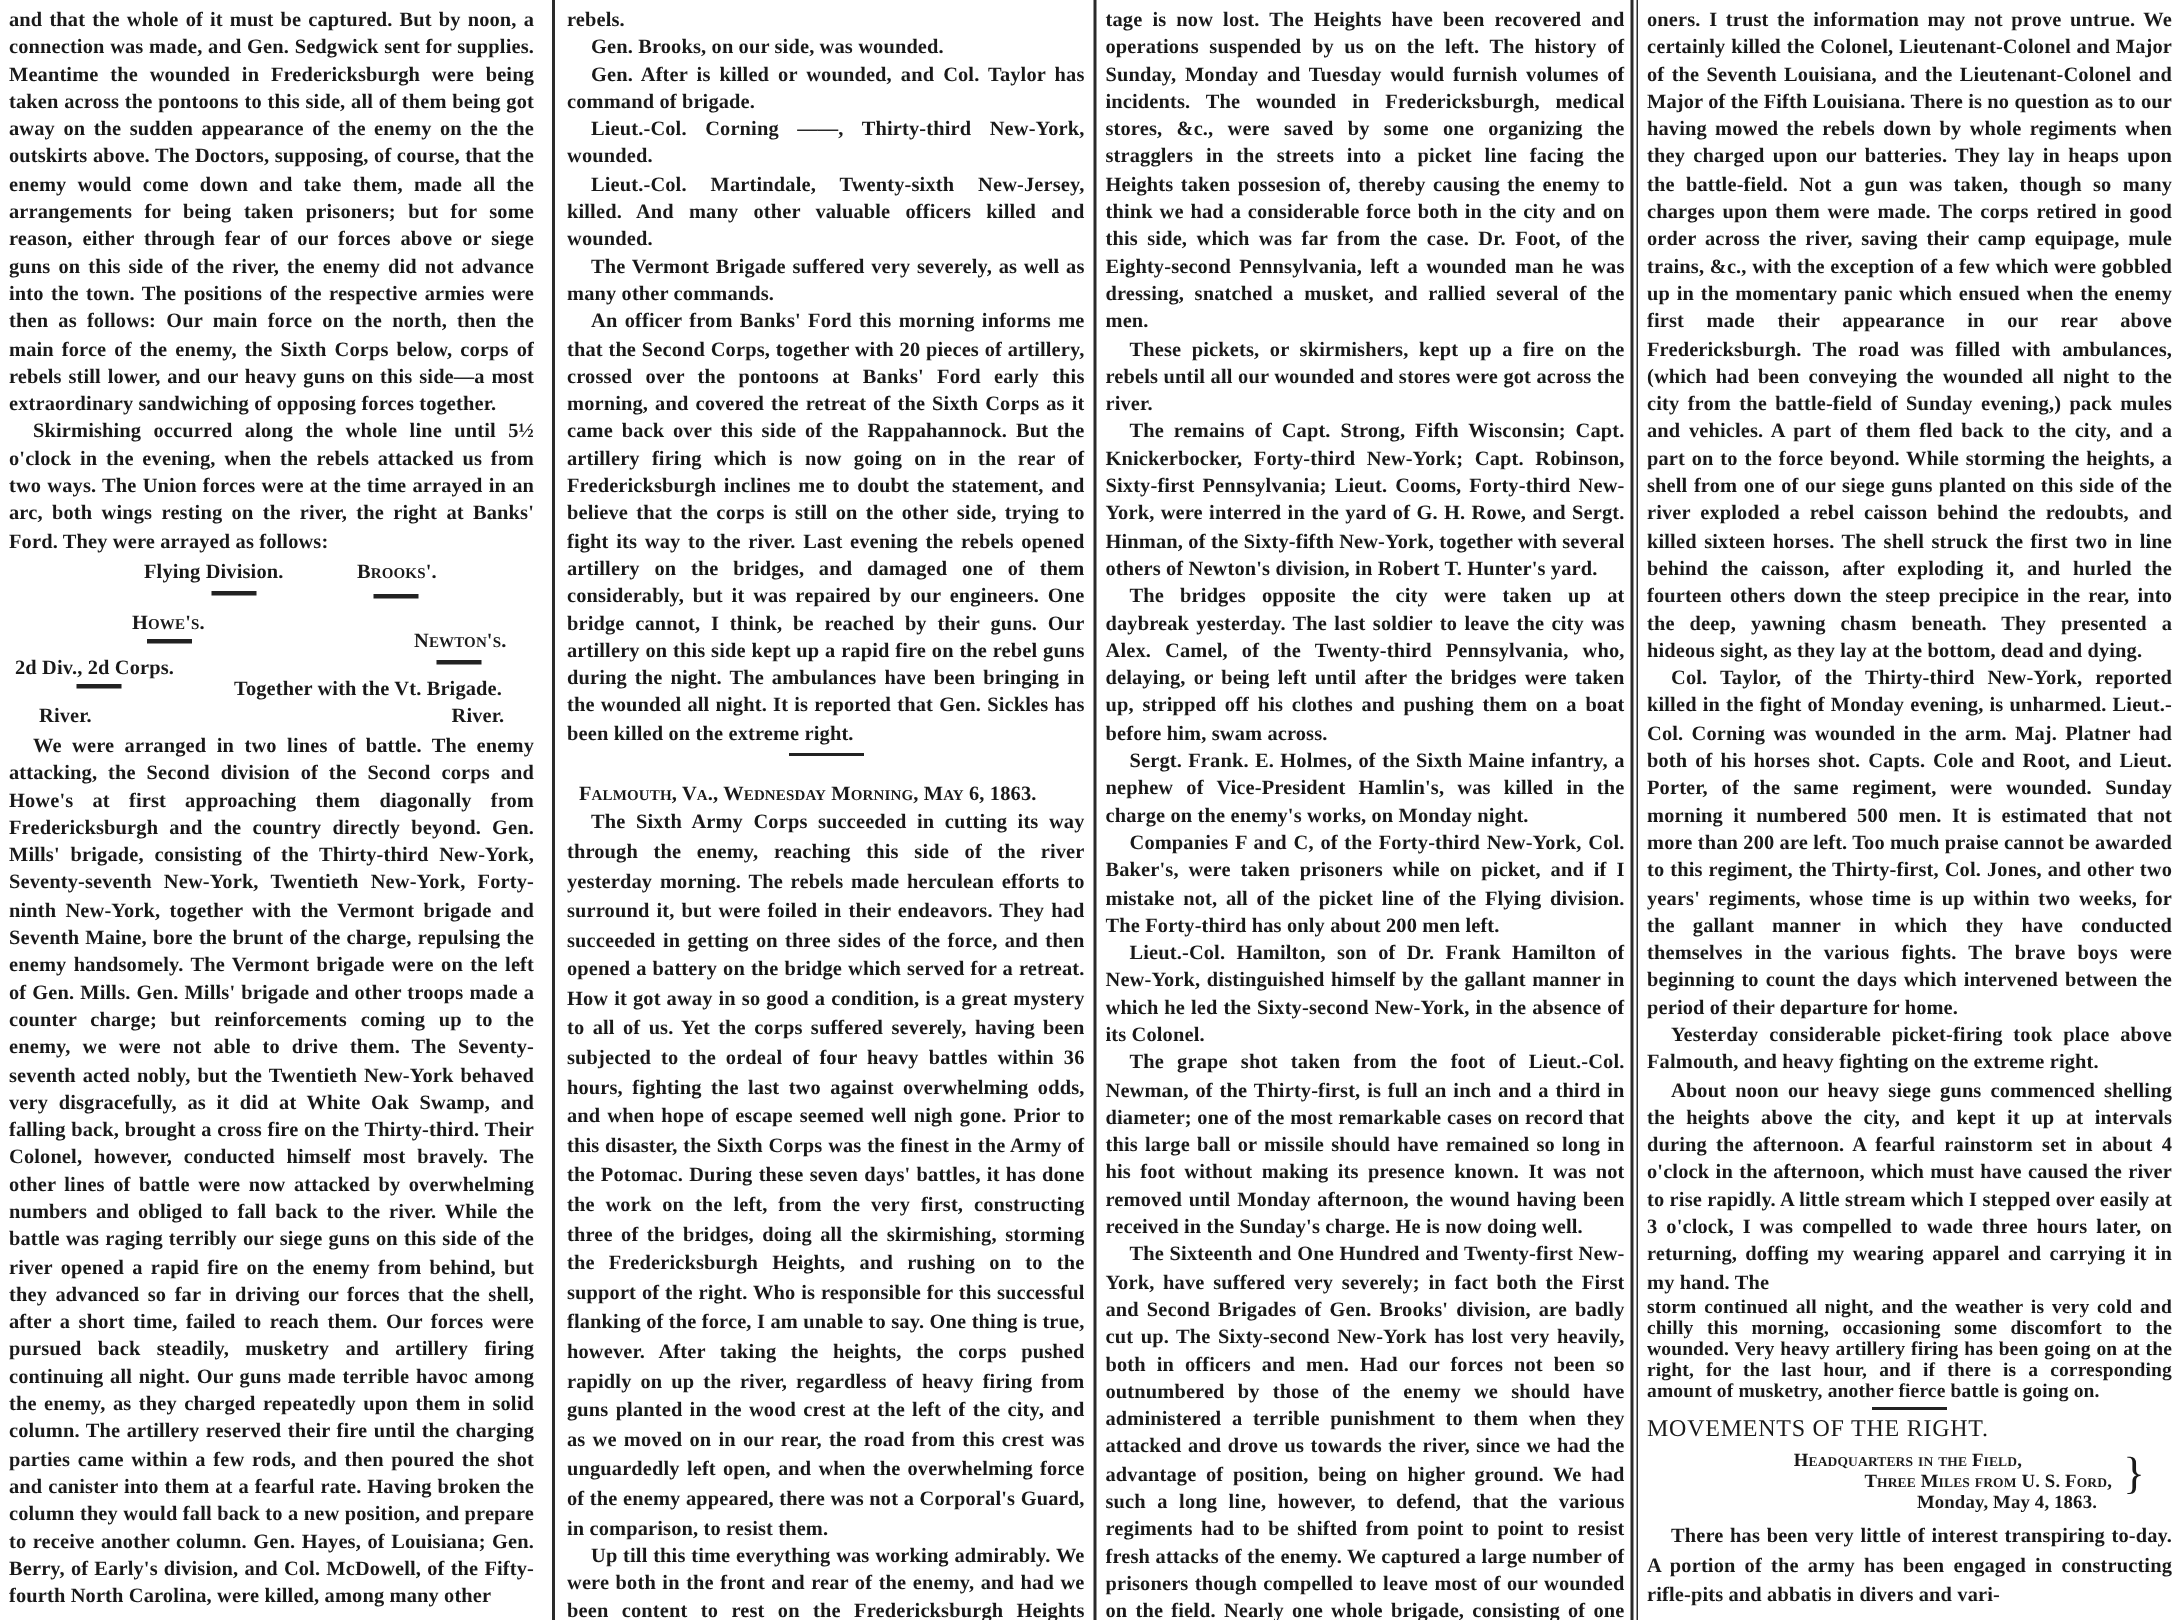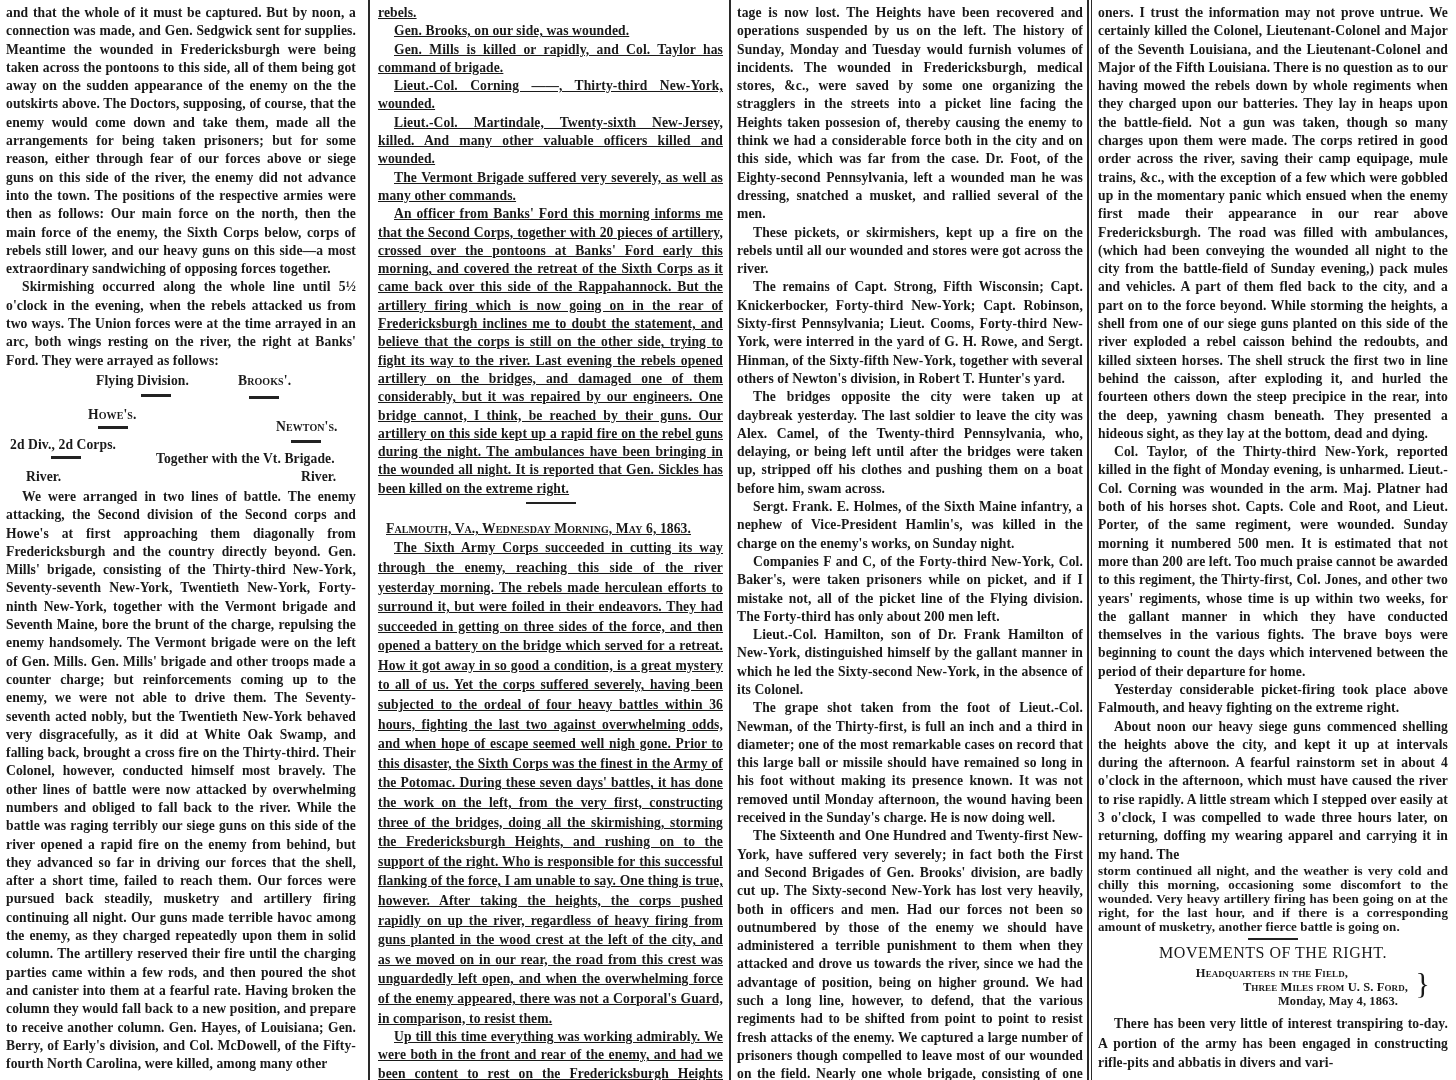--- a/index.html
+++ b/index.html
@@ -2,35 +2,35 @@
 <html><head>
 <meta charset="utf-8">
 <style>
   html, body { margin:0; padding:0; background:#ffffff; }
   body { width:1456px; height:1080px; overflow:hidden; position:relative; color:#1a1a1a;
          font-family: "Liberation Serif", "DejaVu Serif", serif; }
   .page { position:absolute; left:0; top:0; width:1456px; height:1080px;padding-left:12px; }
   .col { position:absolute; top:4px; height:1076px; overflow:hidden; font-size:13.6px; line-height:18.3px;
          text-align:justify; font-weight:bold; letter-spacing:0.1px; }
   .c1 { left:6px; width:350px; }
-  .c2 { left:378px; width:345px;text-decoration:underline; }
+  .c2 { left:378px; width:345px; }
   .c3 { left:737px; width:346px; }
   .c4 { left:1098px; width:350px; }
   .rule { position:absolute; top:0; height:1080px; width:2px; background:#2a2a2a; }
   .r1 { left:368px; } .r2 { left:729px; } .r3 { left:1087px; } .r3b { left:1091px; width:1px; }
   p { margin:0; text-indent:16px; }
   p.noindent { text-indent:0; }
   .sc { font-variant: small-caps; }
   .sig { text-align:right; padding-right:20px; margin-top:-18px; }
   .dash { display:block; width:50px; height:2px; background:#222; margin:4px auto; }
   .dateline { text-indent:8px; margin-top:16px; }
   .arr { position:relative; height:118px; margin:0; }
   .arr span { position:absolute; white-space:nowrap; }
   .arr i { position:absolute; display:block; width:30px; height:3px; background:#222; }
-  .head { text-align:center; font-weight:normal; font-size:16px; letter-spacing:0.5px; margin:4px 0 4px; }
+  .head { text-align:left; font-weight:normal; font-size:16px; letter-spacing:0.5px; margin:4px 0 4px; }
   .hq { text-align:right; font-size:12.5px; line-height:14px; padding-right:40px; position:relative; }
   .hq .brace { position:absolute; right:18px; top:2px; font-size:30px; line-height:30px; font-weight:normal; }
   .small { font-size:13px; line-height:14px; }
 </style>
 </head>
 <body>
 
 <div class="page">
   <div class="rule r1"></div>
   <div class="rule r2"></div>
@@ -54,37 +54,37 @@
       <span style="left:150px;top:80px">Together with the Vt. Brigade.</span>
       <span style="left:20px;top:98px">River.</span>
       <span style="left:295px;top:98px">River.</span>
     </div>
     <p>We were arranged in two lines of battle. The enemy attacking, the Second division of the Second corps and Howe's at first approaching them diagonally from Fredericksburgh and the country directly beyond. Gen. Mills' brigade, consisting of the Thirty-third New-York, Seventy-seventh New-York, Twentieth New-York, Forty-ninth New-York, together with the Vermont brigade and Seventh Maine, bore the brunt of the charge, repulsing the enemy handsomely. The Vermont brigade were on the left of Gen. Mills. Gen. Mills' brigade and other troops made a counter charge; but reinforcements coming up to the enemy, we were not able to drive them. The Seventy-seventh acted nobly, but the Twentieth New-York behaved very disgracefully, as it did at White Oak Swamp, and falling back, brought a cross fire on the Thirty-third. Their Colonel, however, conducted himself most bravely. The other lines of battle were now attacked by overwhelming numbers and obliged to fall back to the river. While the battle was raging terribly our siege guns on this side of the river opened a rapid fire on the enemy from behind, but they advanced so far in driving our forces that the shell, after a short time, failed to reach them. Our forces were pursued back steadily, musketry and artillery firing continuing all night. Our guns made terrible havoc among the enemy, as they charged repeatedly upon them in solid column. The artillery reserved their fire until the charging parties came within a few rods, and then poured the shot and canister into them at a fearful rate. Having broken the column they would fall back to a new position, and prepare to receive another column. Gen. Hayes, of Louisiana; Gen. Berry, of Early's division, and Col. McDowell, of the Fifty-fourth North Carolina, were killed, among many other</p>
   </div>
 
   <div class="col c2">
     <p class="noindent">rebels.</p>
     <p>Gen. Brooks, on our side, was wounded.</p>
-    <p>Gen. Mills is killed or rapidly, and Col. Taylor has command of brigade.</p>
+    <p>Gen. After is killed or wounded, and Col. Taylor has command of brigade.</p>
     <p>Lieut.-Col. Corning ——, Thirty-third New-York, wounded.</p>
     <p>Lieut.-Col. Martindale, Twenty-sixth New-Jersey, killed. And many other valuable officers killed and wounded.</p>
     <p>The Vermont Brigade suffered very severely, as well as many other commands.</p>
     <p>An officer from Banks' Ford this morning informs me that the Second Corps, together with 20 pieces of artillery, crossed over the pontoons at Banks' Ford early this morning, and covered the retreat of the Sixth Corps as it came back over this side of the Rappahannock. But the artillery firing which is now going on in the rear of Fredericksburgh inclines me to doubt the statement, and believe that the corps is still on the other side, trying to fight its way to the river. Last evening the rebels opened artillery on the bridges, and damaged one of them considerably, but it was repaired by our engineers. One bridge cannot, I think, be reached by their guns. Our artillery on this side kept up a rapid fire on the rebel guns during the night. The ambulances have been bringing in the wounded all night. It is reported that Gen. Sickles has been killed on the extreme right.</p>
     <span class="dash"></span>
     <p class="dateline sc">Falmouth, Va., Wednesday Morning, May 6, 1863.</p>
     <p style="line-height:19.6px">The Sixth Army Corps succeeded in cutting its way through the enemy, reaching this side of the river yesterday morning. The rebels made herculean efforts to surround it, but were foiled in their endeavors. They had succeeded in getting on three sides of the force, and then opened a battery on the bridge which served for a retreat. How it got away in so good a condition, is a great mystery to all of us. Yet the corps suffered severely, having been subjected to the ordeal of four heavy battles within 36 hours, fighting the last two against overwhelming odds, and when hope of escape seemed well nigh gone. Prior to this disaster, the Sixth Corps was the finest in the Army of the Potomac. During these seven days' battles, it has done the work on the left, from the very first, constructing three of the bridges, doing all the skirmishing, storming the Fredericksburgh Heights, and rushing on to the support of the right. Who is responsible for this successful flanking of the force, I am unable to say. One thing is true, however. After taking the heights, the corps pushed rapidly on up the river, regardless of heavy firing from guns planted in the wood crest at the left of the city, and as we moved on in our rear, the road from this crest was unguardedly left open, and when the overwhelming force of the enemy appeared, there was not a Corporal's Guard, in comparison, to resist them.</p>
     <p>Up till this time everything was working admirably. We were both in the front and rear of the enemy, and had we been content to rest on the Fredericksburgh Heights without pushing on, we should have had the rebels in a tight place. All this advan-</p>
   </div>
 
   <div class="col c3">
     <p class="noindent">tage is now lost. The Heights have been recovered and operations suspended by us on the left. The history of Sunday, Monday and Tuesday would furnish volumes of incidents. The wounded in Fredericksburgh, medical stores, &amp;c., were saved by some one organizing the stragglers in the streets into a picket line facing the Heights taken possesion of, thereby causing the enemy to think we had a considerable force both in the city and on this side, which was far from the case. Dr. Foot, of the Eighty-second Pennsylvania, left a wounded man he was dressing, snatched a musket, and rallied several of the men.</p>
     <p>These pickets, or skirmishers, kept up a fire on the rebels until all our wounded and stores were got across the river.</p>
     <p>The remains of Capt. Strong, Fifth Wisconsin; Capt. Knickerbocker, Forty-third New-York; Capt. Robinson, Sixty-first Pennsylvania; Lieut. Cooms, Forty-third New-York, were interred in the yard of G. H. Rowe, and Sergt. Hinman, of the Sixty-fifth New-York, together with several others of Newton's division, in Robert T. Hunter's yard.</p>
     <p>The bridges opposite the city were taken up at daybreak yesterday. The last soldier to leave the city was Alex. Camel, of the Twenty-third Pennsylvania, who, delaying, or being left until after the bridges were taken up, stripped off his clothes and pushing them on a boat before him, swam across.</p>
-    <p>Sergt. Frank. E. Holmes, of the Sixth Maine infantry, a nephew of Vice-President Hamlin's, was killed in the charge on the enemy's works, on Sunday night.</p>
+    <p>Sergt. Frank. E. Holmes, of the Sixth Maine infantry, a nephew of Vice-President Hamlin's, was killed in the charge on the enemy's works, on Monday night.</p>
     <p>Companies F and C, of the Forty-third New-York, Col. Baker's, were taken prisoners while on picket, and if I mistake not, all of the picket line of the Flying division. The Forty-third has only about 200 men left.</p>
     <p>Lieut.-Col. Hamilton, son of Dr. Frank Hamilton of New-York, distinguished himself by the gallant manner in which he led the Sixty-second New-York, in the absence of its Colonel.</p>
     <p>The grape shot taken from the foot of Lieut.-Col. Newman, of the Thirty-first, is full an inch and a third in diameter; one of the most remarkable cases on record that this large ball or missile should have remained so long in his foot without making its presence known. It was not removed until Monday afternoon, the wound having been received in the Sunday's charge. He is now doing well.</p>
     <p>The Sixteenth and One Hundred and Twenty-first New-York, have suffered very severely; in fact both the First and Second Brigades of Gen. Brooks' division, are badly cut up. The Sixty-second New-York has lost very heavily, both in officers and men. Had our forces not been so outnumbered by those of the enemy we should have administered a terrible punishment to them when they attacked and drove us towards the river, since we had the advantage of position, being on higher ground. We had such a long line, however, to defend, that the various regiments had to be shifted from point to point to resist fresh attacks of the enemy. We captured a large number of prisoners though compelled to leave most of our wounded on the field. Nearly one whole brigade, consisting of one General, 20 Captains, 30 Lieutenants and 2,000 privates, which charged upon us, were, I am informed, ensnared into our lines and taken pris-</p>
   </div>
 
   <div class="col c4">
     <p class="noindent">oners. I trust the information may not prove untrue. We certainly killed the Colonel, Lieutenant-Colonel and Major of the Seventh Louisiana, and the Lieutenant-Colonel and Major of the Fifth Louisiana. There is no question as to our having mowed the rebels down by whole regiments when they charged upon our batteries. They lay in heaps upon the battle-field. Not a gun was taken, though so many charges upon them were made. The corps retired in good order across the river, saving their camp equipage, mule trains, &amp;c., with the exception of a few which were gobbled up in the momentary panic which ensued when the enemy first made their appearance in our rear above Fredericksburgh. The road was filled with ambulances, (which had been conveying the wounded all night to the city from the battle-field of Sunday evening,) pack mules and vehicles. A part of them fled back to the city, and a part on to the force beyond. While storming the heights, a shell from one of our siege guns planted on this side of the river exploded a rebel caisson behind the redoubts, and killed sixteen horses. The shell struck the first two in line behind the caisson, after exploding it, and hurled the fourteen others down the steep precipice in the rear, into the deep, yawning chasm beneath. They presented a hideous sight, as they lay at the bottom, dead and dying.</p>
     <p>Col. Taylor, of the Thirty-third New-York, reported killed in the fight of Monday evening, is unharmed. Lieut.-Col. Corning was wounded in the arm. Maj. Platner had both of his horses shot. Capts. Cole and Root, and Lieut. Porter, of the same regiment, were wounded. Sunday morning it numbered 500 men. It is estimated that not more than 200 are left. Too much praise cannot be awarded to this regiment, the Thirty-first, Col. Jones, and other two years' regiments, whose time is up within two weeks, for the gallant manner in which they have conducted themselves in the various fights. The brave boys were beginning to count the days which intervened between the period of their departure for home.</p>
     <p>Yesterday considerable picket-firing took place above Falmouth, and heavy fighting on the extreme right.</p>

